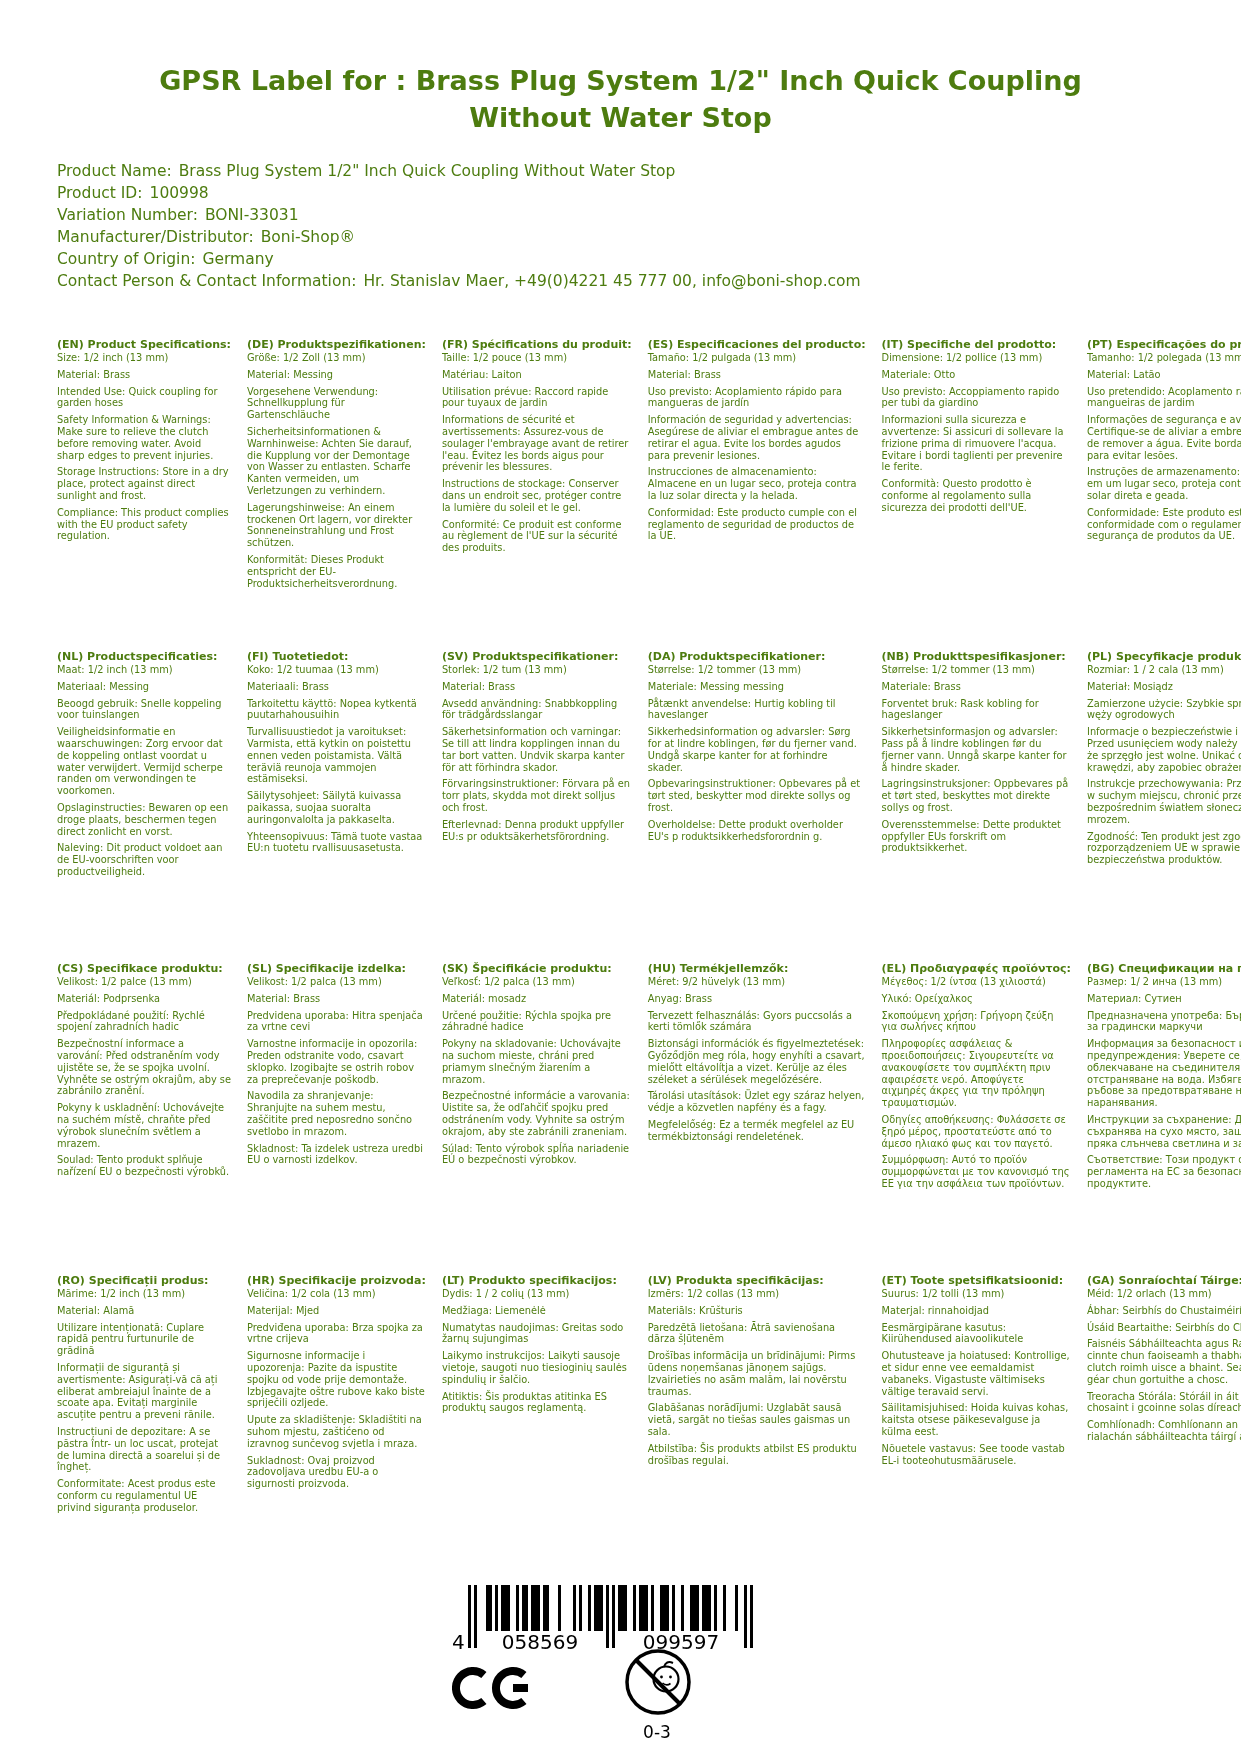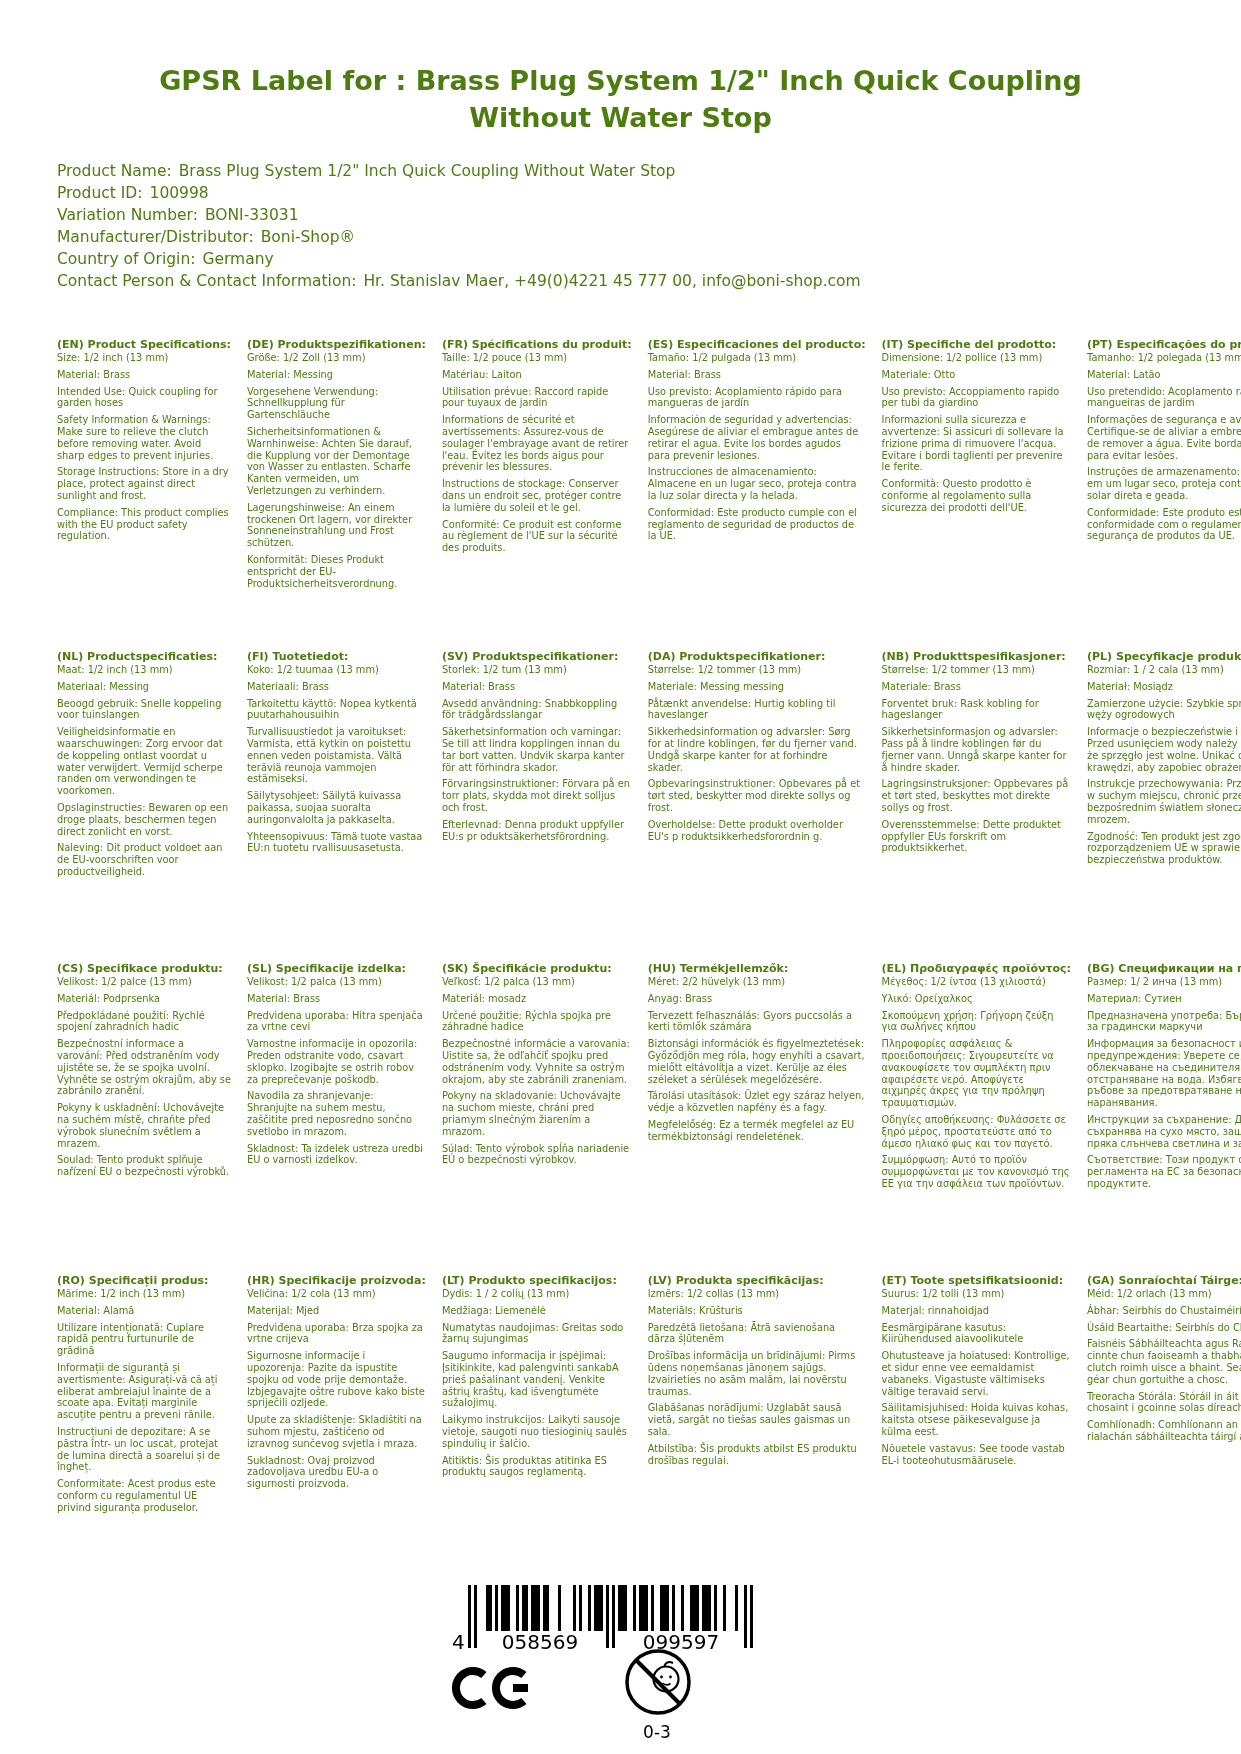--- a/index.html
+++ b/index.html
@@ -173,27 +173,27 @@
         <p class="spec-p">Predvidena uporaba: Hitra spenjača za vrtne cevi</p>
         <p class="spec-p">Varnostne informacije in opozorila: Preden odstranite vodo, csavart sklopko. Izogibajte se ostrih robov za preprečevanje poškodb.</p>
         <p class="spec-p">Navodila za shranjevanje: Shranjujte na suhem mestu, zaščitite pred neposredno sončno svetlobo in mrazom.</p>
         <p class="spec-p">Skladnost: Ta izdelek ustreza uredbi EU o varnosti izdelkov.</p>
       </div>
       <div class="spec-block">
         <div class="spec-header">(SK) Špecifikácie produktu:</div>
         <p class="spec-p">Veľkosť: 1/2 palca (13 mm)</p>
         <p class="spec-p">Materiál: mosadz</p>
         <p class="spec-p">Určené použitie: Rýchla spojka pre záhradné hadice</p>
+        <p class="spec-p">Pokyny na skladovanie: Uchovávajte na suchom mieste, chráni pred priamym slnečným žiarením a mrazom.</p>
         <p class="spec-p">Bezpečnostné informácie a varovania: Uistite sa, že odľahčiť spojku pred odstránením vody. Vyhnite sa ostrým okrajom, aby ste zabránili zraneniam.</p>
-        <p class="spec-p">Pokyny na skladovanie: Uchovávajte na suchom mieste, chráni pred priamym slnečným žiarením a mrazom.</p>
         <p class="spec-p">Súlad: Tento výrobok spĺňa nariadenie EÚ o bezpečnosti výrobkov.</p>
       </div>
       <div class="spec-block">
         <div class="spec-header">(HU) Termékjellemzők:</div>
-        <p class="spec-p">Méret: 2/2 hüvelyk (13 mm)</p>
+        <p class="spec-p">Méret: 9/2 hüvelyk (13 mm)</p>
         <p class="spec-p">Anyag: Brass</p>
         <p class="spec-p">Tervezett felhasználás: Gyors puccsolás a kerti tömlők számára</p>
         <p class="spec-p">Biztonsági információk és figyelmeztetések: Győződjön meg róla, hogy enyhíti a csavart, mielőtt eltávolítja a vizet. Kerülje az éles széleket a sérülések megelőzésére.</p>
         <p class="spec-p">Tárolási utasítások: Üzlet egy száraz helyen, védje a közvetlen napfény és a fagy.</p>
         <p class="spec-p">Megfelelőség: Ez a termék megfelel az EU termékbiztonsági rendeletének.</p>
       </div>
       <div class="spec-block">
         <div class="spec-header">(EL) Προδιαγραφές προϊόντος:</div>
         <p class="spec-p">Μέγεθος: 1/2 ίντσα (13 χιλιοστά)</p>
         <p class="spec-p">Υλικό: Ορείχαλκος</p>
@@ -227,21 +227,20 @@
         <p class="spec-p">Predviđena uporaba: Brza spojka za vrtne crijeva</p>
         <p class="spec-p">Sigurnosne informacije i upozorenja: Pazite da ispustite spojku od vode prije demontaže. Izbjegavajte oštre rubove kako biste spriječili ozljede.</p>
         <p class="spec-p">Upute za skladištenje: Skladištiti na suhom mjestu, zaštićeno od izravnog sunčevog svjetla i mraza.</p>
         <p class="spec-p">Sukladnost: Ovaj proizvod zadovoljava uredbu EU-a o sigurnosti proizvoda.</p>
       </div>
       <div class="spec-block">
         <div class="spec-header">(LT) Produkto specifikacijos:</div>
         <p class="spec-p">Dydis: 1 / 2 colių (13 mm)</p>
         <p class="spec-p">Medžiaga: Liemenėlė</p>
         <p class="spec-p">Numatytas naudojimas: Greitas sodo žarnų sujungimas</p>
-        <p class="spec-p">Saugumo informacija ir įspėjimai: Įsitikinkite, kad palengvinti sankabA prieš pašalinant vandenį. Venkite aštrių kraštų, kad išvengtumėte sužalojimų.</p>
         <p class="spec-p">Laikymo instrukcijos: Laikyti sausoje vietoje, saugoti nuo tiesioginių saulės spindulių ir šalčio.</p>
         <p class="spec-p">Atitiktis: Šis produktas atitinka ES produktų saugos reglamentą.</p>
       </div>
       <div class="spec-block">
         <div class="spec-header">(LV) Produkta specifikācijas:</div>
         <p class="spec-p">Izmērs: 1/2 collas (13 mm)</p>
         <p class="spec-p">Materiāls: Krūšturis</p>
         <p class="spec-p">Paredzētā lietošana: Ātrā savienošana dārza šļūtenēm</p>
         <p class="spec-p">Drošības informācija un brīdinājumi: Pirms ūdens noņemšanas jānoņem sajūgs. Izvairieties no asām malām, lai novērstu traumas.</p>
         <p class="spec-p">Glabāšanas norādījumi: Uzglabāt sausā vietā, sargāt no tiešas saules gaismas un sala.</p>

